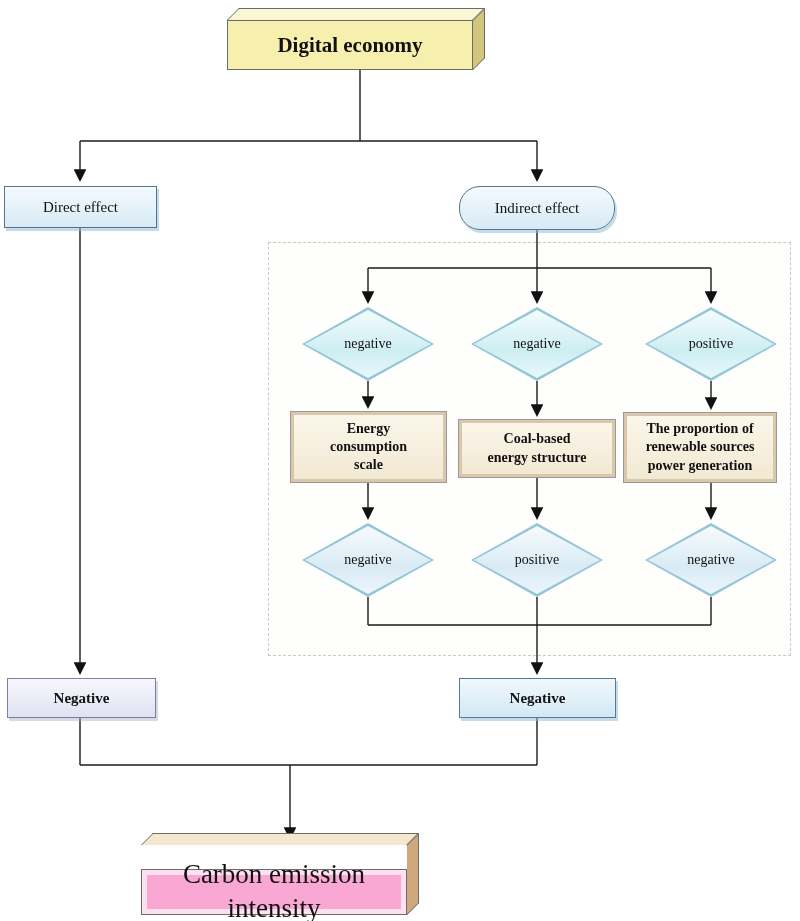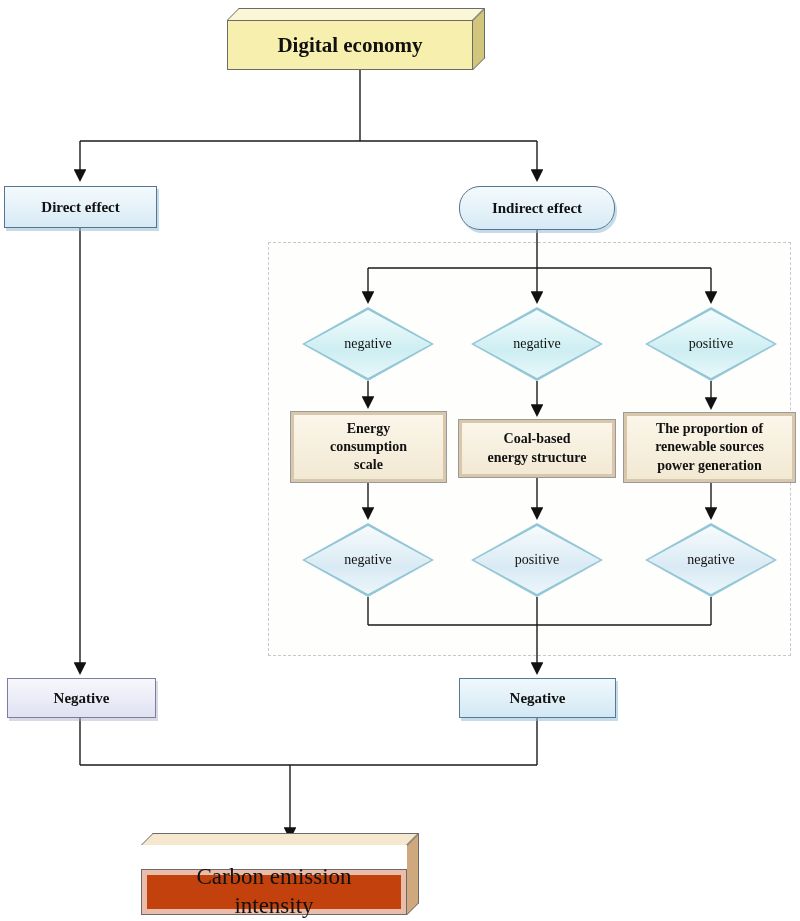--- a/index.html
+++ b/index.html
@@ -10,21 +10,21 @@
 
   .dashed-region{position:absolute;left:268px;top:242px;width:521px;height:412px;
                  border:1px dashed #c9c9c9;background:#fefefc;}
 
   .node{position:absolute;display:flex;align-items:center;justify-content:center;
         text-align:center;box-sizing:border-box;}
 
   
   .effect-box{background:linear-gradient(180deg,#f4fafd 0%,#d7eaf5 100%);
               border:1px solid #55758e;box-shadow:2px 3px 0 rgba(150,190,215,.55);
-              font-weight:bold;font-size:15px;}
+              font-weight:normal;font-size:15px;}
 
   
   .branch-box{background:linear-gradient(180deg,#fbf6ea 0%,#f2e9d3 100%);
               border:3px solid #d9c7ab;outline:1px solid #9a9a9a;
               font-weight:bold;font-size:14px;line-height:1.3;white-space:pre-line;}
 
   
   .negative-left{background:linear-gradient(180deg,#f7f7fc 0%,#e0e2f2 100%);
                  border:1px solid #7d7da0;box-shadow:2px 3px 0 rgba(170,170,200,.45);
                  font-weight:bold;font-size:15px;}
@@ -50,22 +50,22 @@
                border:1px solid #6b6b6b;box-sizing:border-box;}
   .box3d .topf{position:absolute;left:0;top:-12px;width:100%;height:12px;
                transform:skewX(-45deg);transform-origin:0 100%;
                border:1px solid #6b6b6b;border-bottom:none;box-sizing:border-box;}
   .box3d .sidef{position:absolute;left:100%;top:0;width:12px;height:100%;
                 transform:skewY(-45deg);transform-origin:0 0;
                 border:1px solid #6b6b6b;border-left:none;box-sizing:border-box;}
   .digital .face{background:#f6efae;font-weight:bold;font-size:21px;}
   .digital .topf{background:#fbf7d6;}
   .digital .sidef{background:#d2c67c;}
-  .carbon .face{background:#c2410c;box-shadow:inset 0 0 0 5px rgba(255,255,255,.65);
-                font-size:23px;line-height:1.25;white-space:pre-line;margin-top:24px;}
+  .carbon .face{background:#f9a8d4;box-shadow:inset 0 0 0 5px rgba(255,255,255,.65);
+                font-size:27px;line-height:1.25;white-space:pre-line;margin-top:24px;}
   .carbon .topf{background:#f6e8cf;}
   .carbon .sidef{background:#cfa87e;}
   .pre{white-space:pre-line;}
 </style>
 </head>
 <body>
 
 <div id="stage">
 
   <div class="dashed-region"></div>
@@ -145,21 +145,21 @@
 
   <div class="node branch-box" style="left:459px;top:420px;width:156px;height:57px;">
     <span class="pre">Coal-based
 energy structure</span>
   </div>
   <div class="node branch-box" style="left:291px;top:412px;width:155px;height:70px;">
     <span class="pre">Energy
 consumption
 scale</span>
   </div>
-  <div class="node branch-box" style="left:624px;top:413px;width:171px;height:69px;">
+  <div class="node branch-box" style="left:624px;top:413px;width:152px;height:69px;">
     <span class="pre">The proportion of
 renewable sources
 power generation</span>
   </div>
 
   <div class="diamond row2" style="left:302px;top:523px;">
     <div class="shape"></div>
     <div class="inner"></div>
     <div class="lbl">negative</div>
   </div>

